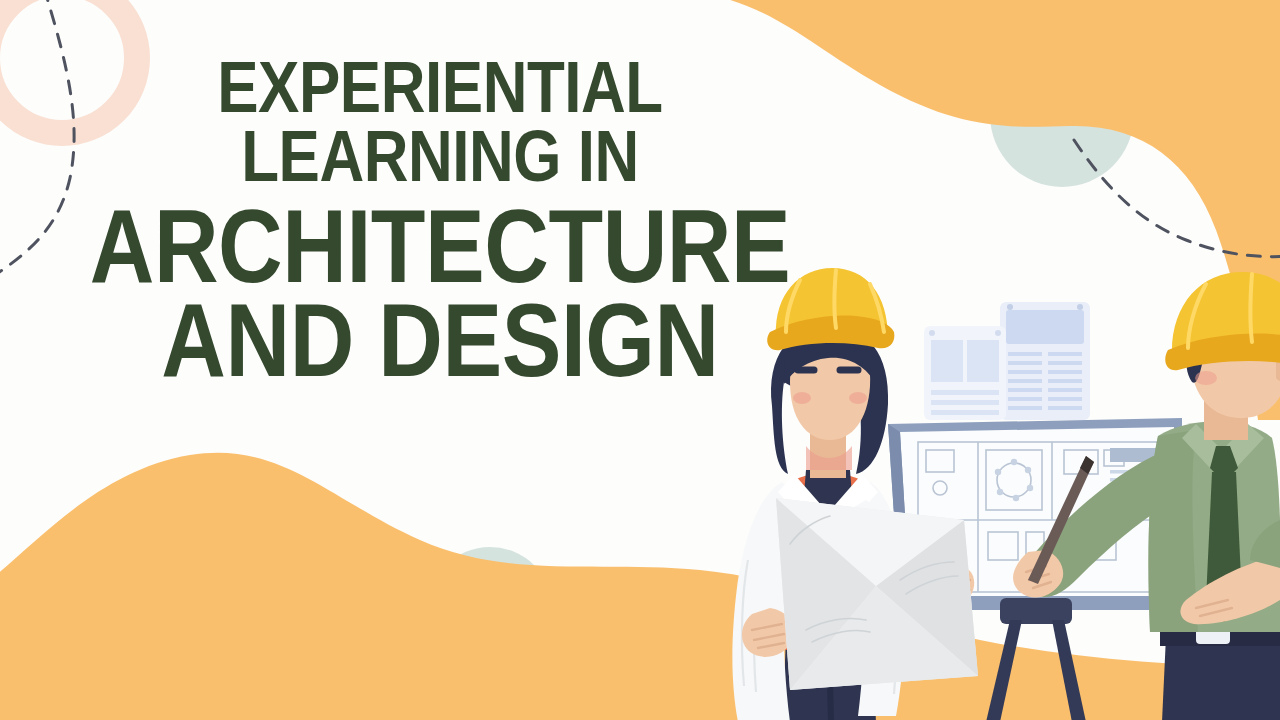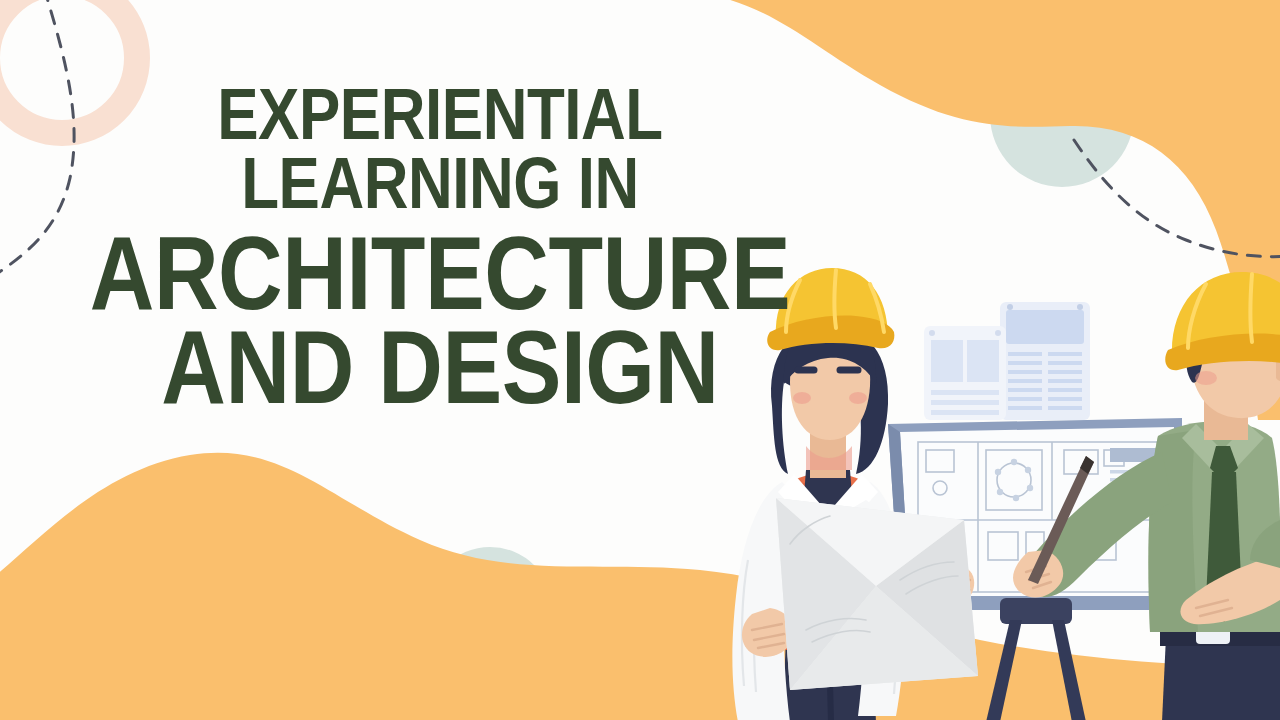--- a/index.html
+++ b/index.html
@@ -25,21 +25,20 @@
     width: 1280px;
     height: 720px;
   }
   #title-block {
     position: absolute;
     left: 0;
     top: 52px;
     width: 880px;
     text-align: center;
     z-index: 5;
-    margin-top: 27px;
   }
   .title-line {
     display: block;
     color: #35492f;
     font-family: "Liberation Sans Narrow", "Liberation Sans", sans-serif;
     font-weight: 700;
     text-transform: uppercase;
     letter-spacing: -0.5px;
     white-space: nowrap;
     transform: scaleX(0.86);

